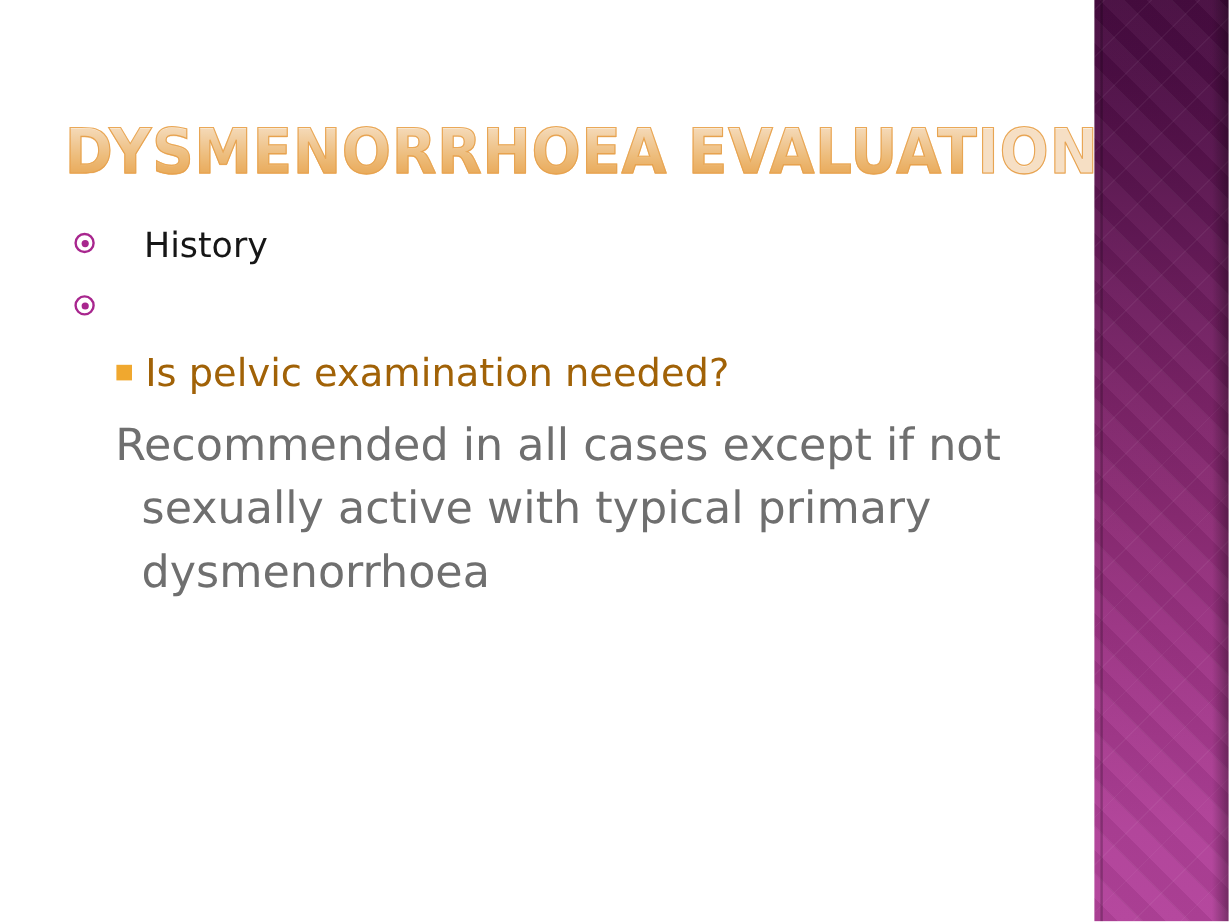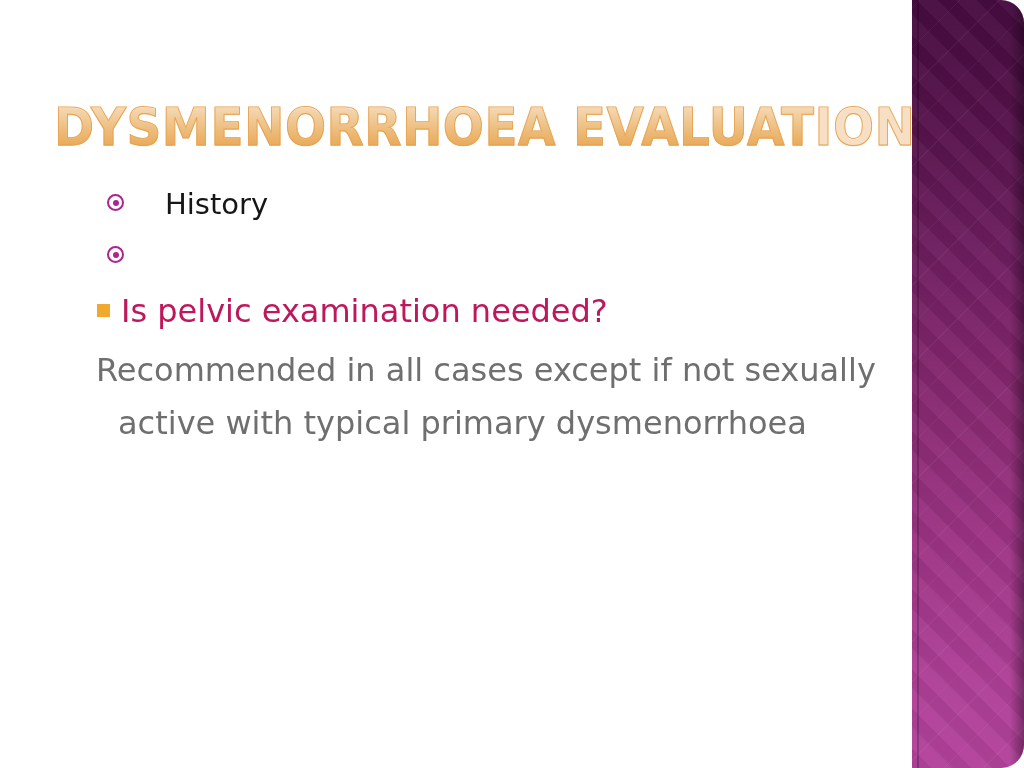--- a/index.html
+++ b/index.html
@@ -9,21 +9,20 @@
     background: #ffffff;
   }
 
   .slide {
     position: relative;
     width: 1024px;
     height: 768px;
     background: #ffffff;
     overflow: hidden;
     font-family: "DejaVu Sans", "Liberation Sans", sans-serif;
-    border-radius: 23px;
   }
 
   
   .side-band {
     position: absolute;
     top: 0;
     right: 0;
     width: 112px;
     height: 768px;
     background: linear-gradient(
@@ -134,21 +133,20 @@
   .bullet-l1 {
     position: relative;
     display: block;
     padding-left: 120px;
     min-height: 40px;
     margin-bottom: 12px;
     font-size: 29px;
     line-height: 36px;
     color: #161616;
     font-weight: normal;
-    margin-left: 45px;
   }
 
   .bullet-l1 .marker {
     position: absolute;
     left: 62px;
     top: 8px;
     width: 17px;
     height: 17px;
     border-radius: 50%;
     border: 2.5px solid #a8268e;
@@ -170,40 +168,40 @@
 
   .bullet-l2 {
     position: relative;
     display: block;
     padding-left: 121px;
     min-height: 44px;
     margin-top: 12px;
     margin-bottom: 6px;
     font-size: 32px;
     line-height: 42px;
-    color: #be185d;
+    color: #a16207;
   }
 
   .bullet-l2 .marker-sq {
     position: absolute;
     left: 97px;
     top: 14px;
     width: 13px;
     height: 13px;
     background: #f0a82f;
   }
 
   .para {
     position: relative;
     display: block;
     margin-top: 10px;
     padding-left: 118px;
     text-indent: -22px;
     width: 760px;
-    font-size: 32px;
+    font-size: 37px;
     line-height: 53px;
     color: #6f6f6f;
   }
 </style>
 </head>
 <body>
 
 <div class="slide">
 
   <div class="side-band">

